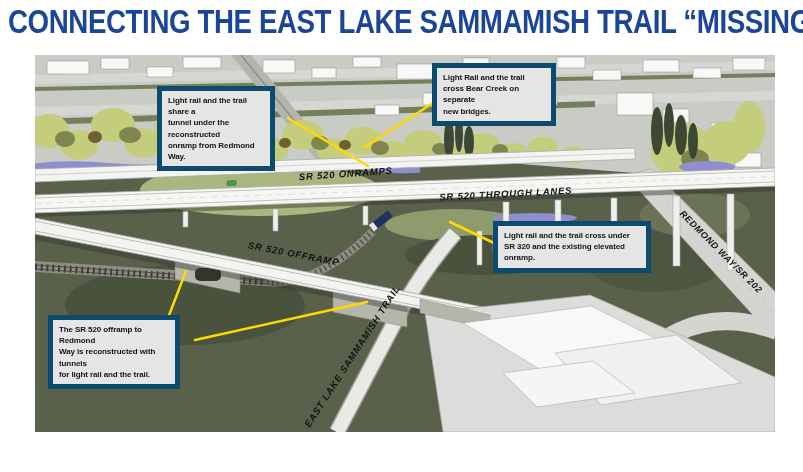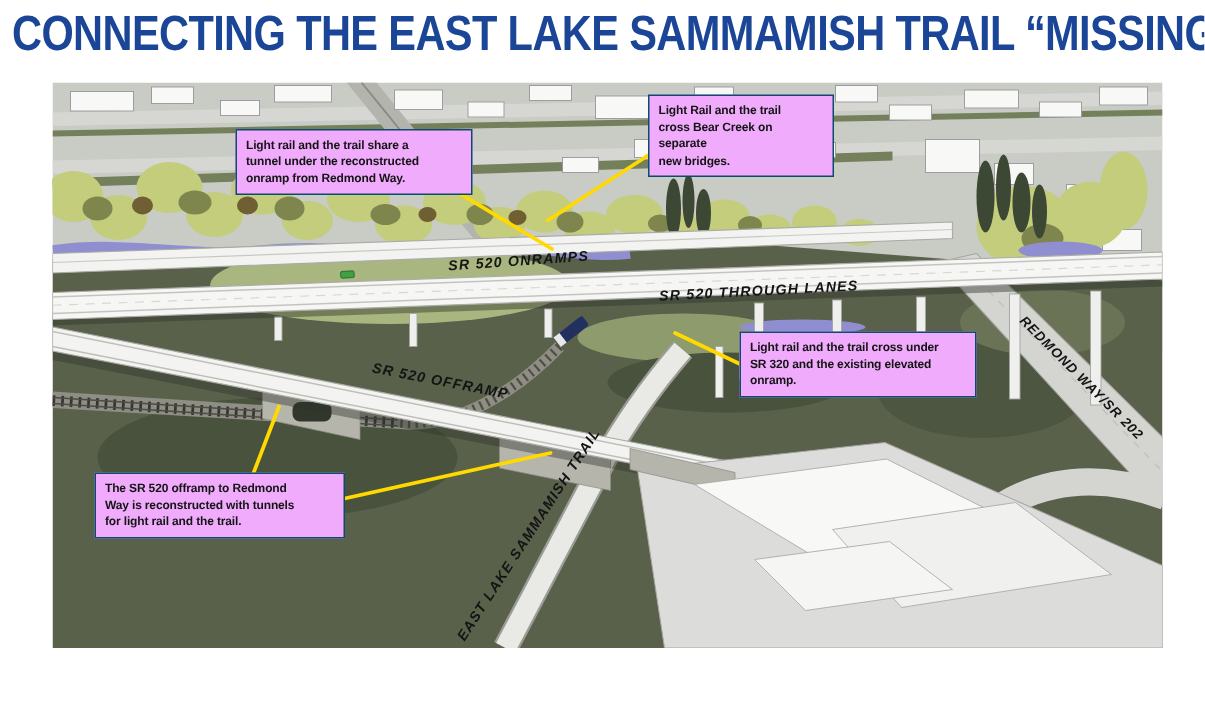--- a/index.html
+++ b/index.html
@@ -2,27 +2,27 @@
 <html><head>
 <meta charset="utf-8">
 <style>
   html,body{margin:0;padding:0;background:#fff;}
   #page{position:relative;width:803px;height:472px;background:#fff;overflow:hidden;
         font-family:"Liberation Sans",sans-serif;}
   .title{position:absolute;left:8px;top:3px;font-size:33px;font-weight:bold;
          color:#1B4697;white-space:nowrap;letter-spacing:-0.5px;
          transform:scaleX(0.84);transform-origin:0 0;}
   #scene{position:absolute;left:35px;top:55px;width:740px;height:377px;}
-  .callout{position:absolute;background:#f0abfc;border:1px solid #0c4a6e;
+  .callout{position:absolute;background:#e5e5e5;border:5px solid #0c4a6e;
            padding:4px 6px;font-size:8px;font-weight:bold;line-height:1.4;
            color:#141414;white-space:pre-line;letter-spacing:-0.1px;box-sizing:border-box;}
-  #callout-1{left:157px;top:86px;width:158px;}
+  #callout-1{left:157px;top:86px;width:118px;}
   #callout-2{left:432px;top:63px;width:124px;}
   #callout-3{left:493px;top:221px;width:158px;}
-  #callout-4{left:63px;top:315px;width:167px;}
+  #callout-4{left:48px;top:315px;width:132px;}
   .caption{position:absolute;left:33px;top:437px;width:752px;font-size:10px;
            font-weight:bold;color:#141414;line-height:1.55;letter-spacing:-0.3px;}
   .road-label{font-size:9.5px;font-weight:bold;font-style:italic;fill:#141414;
               letter-spacing:0.8px;text-anchor:middle;}
   .road-label-small{font-size:9px;font-weight:bold;font-style:italic;fill:#141414;
               letter-spacing:0.6px;text-anchor:middle;}
 </style>
 </head>
 <body>
 

